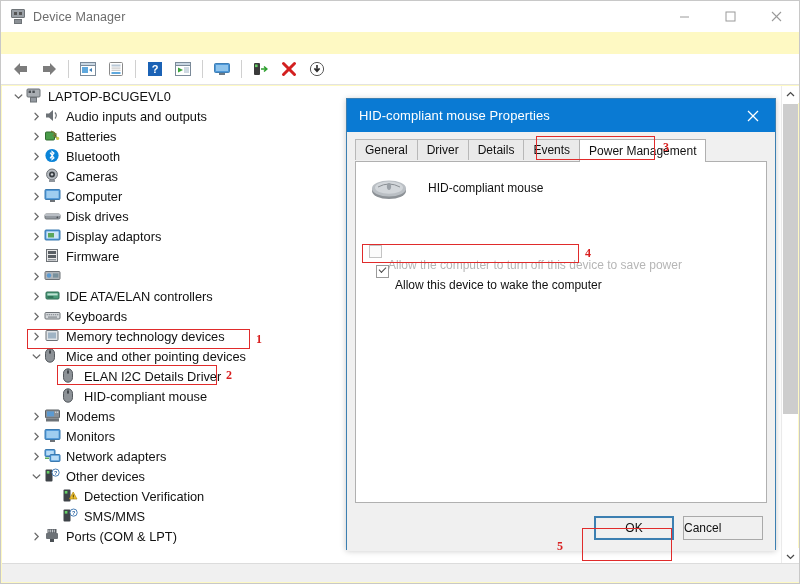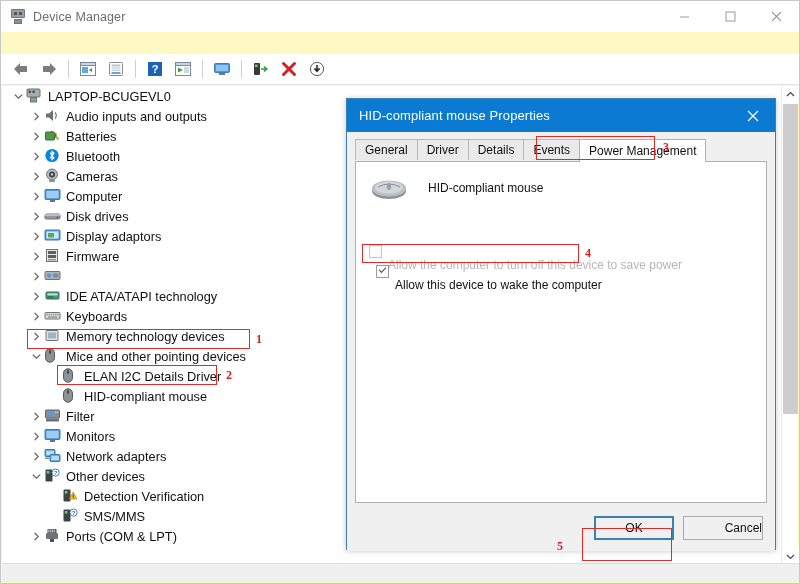--- a/index.html
+++ b/index.html
@@ -176,21 +176,21 @@
   }
   .chklabel { font-size: 12px; color: #111; margin-top: 26px; }
   .chklabel.disabled { color: #b6b6b6; }
 
   #dlg-buttons {
     position: absolute; right: 12px; bottom: 11px; display: flex; align-items: center;
   }
   .dbtn {
     width: 80px; height: 24px; font-size: 12px; color: #111;
     background: #f0f0f0; border: 1px solid #a9a9a9;
-    display: flex; align-items: center; justify-content: flex-end;
+    display: flex; align-items: center; justify-content: flex-start;
     margin-left: 9px;
   }
   .dbtn.default {
     border: 2px solid #3c7fb1; background: #f0f0f0;
   }
   .dbtn.default .inner {
     width: 100%; height: 100%; border: 1px solid #eeeeee;
     display:flex; align-items:center; justify-content:center;
   }
 
@@ -445,21 +445,21 @@
         <span class="chev">
           <svg width="9" height="9" viewBox="0 0 9 9">
             <path d="M3 1.2 L6.2 4.5 L3 7.8" stroke="#6b6b6b" stroke-width="1.25" fill="none" stroke-linecap="round"></path>
           </svg>
         </span>
         <span class="ticon"><svg width="17" height="15" viewBox="0 0 17 15">
             <rect x="2" y="4" width="13" height="7" rx="1" fill="#4a9c7a" stroke="#2f6b52"></rect>
             <rect x="3.4" y="5.4" width="10.2" height="2" fill="#bfe3d4"></rect>
             <rect x="3.4" y="8.2" width="6" height="1.6" fill="#2f6b52"></rect>
           </svg></span>
-        <span class="tlabel">IDE ATA/ATAPI technology</span>
+        <span class="tlabel">IDE ATA/ELAN controllers</span>
       </div>
       <div class="trow" style="padding-left: 26px;">
         <span class="chev">
           <svg width="9" height="9" viewBox="0 0 9 9">
             <path d="M3 1.2 L6.2 4.5 L3 7.8" stroke="#6b6b6b" stroke-width="1.25" fill="none" stroke-linecap="round"></path>
           </svg>
         </span>
         <span class="ticon"><svg width="17" height="15" viewBox="0 0 17 15">
             <rect x="1" y="4.5" width="15" height="6.5" rx="1" fill="#d6d9dc" stroke="#6d7277"></rect>
             <rect x="2.5" y="6" width="1.4" height="1.3" fill="#8f959b"></rect>
@@ -521,21 +521,21 @@
             <path d="M3 1.2 L6.2 4.5 L3 7.8" stroke="#6b6b6b" stroke-width="1.25" fill="none" stroke-linecap="round"></path>
           </svg>
         </span>
         <span class="ticon"><svg width="17" height="15" viewBox="0 0 17 15">
             <rect x="1.5" y="2" width="14" height="8" rx="1" fill="#8a9096" stroke="#5a6065"></rect>
             <rect x="3" y="3.4" width="7" height="5" fill="#5c9ad1"></rect>
             <rect x="11" y="3.6" width="1.3" height="1.3" fill="#d5d9dd"></rect>
             <rect x="13" y="3.6" width="1.3" height="1.3" fill="#d5d9dd"></rect>
             <rect x="2" y="10.5" width="13" height="3" fill="#6d7277"></rect>
           </svg></span>
-        <span class="tlabel">Filter</span>
+        <span class="tlabel">Modems</span>
       </div>
       <div class="trow" style="padding-left: 26px;">
         <span class="chev">
           <svg width="9" height="9" viewBox="0 0 9 9">
             <path d="M3 1.2 L6.2 4.5 L3 7.8" stroke="#6b6b6b" stroke-width="1.25" fill="none" stroke-linecap="round"></path>
           </svg>
         </span>
         <span class="ticon"><svg width="17" height="15" viewBox="0 0 17 15">
             <rect x="1" y="1.5" width="15" height="10" rx="1" fill="#4d97d8" stroke="#3b7ab0"></rect>
             <rect x="2.4" y="2.9" width="12.2" height="7.2" fill="#9fcdf0"></rect>

